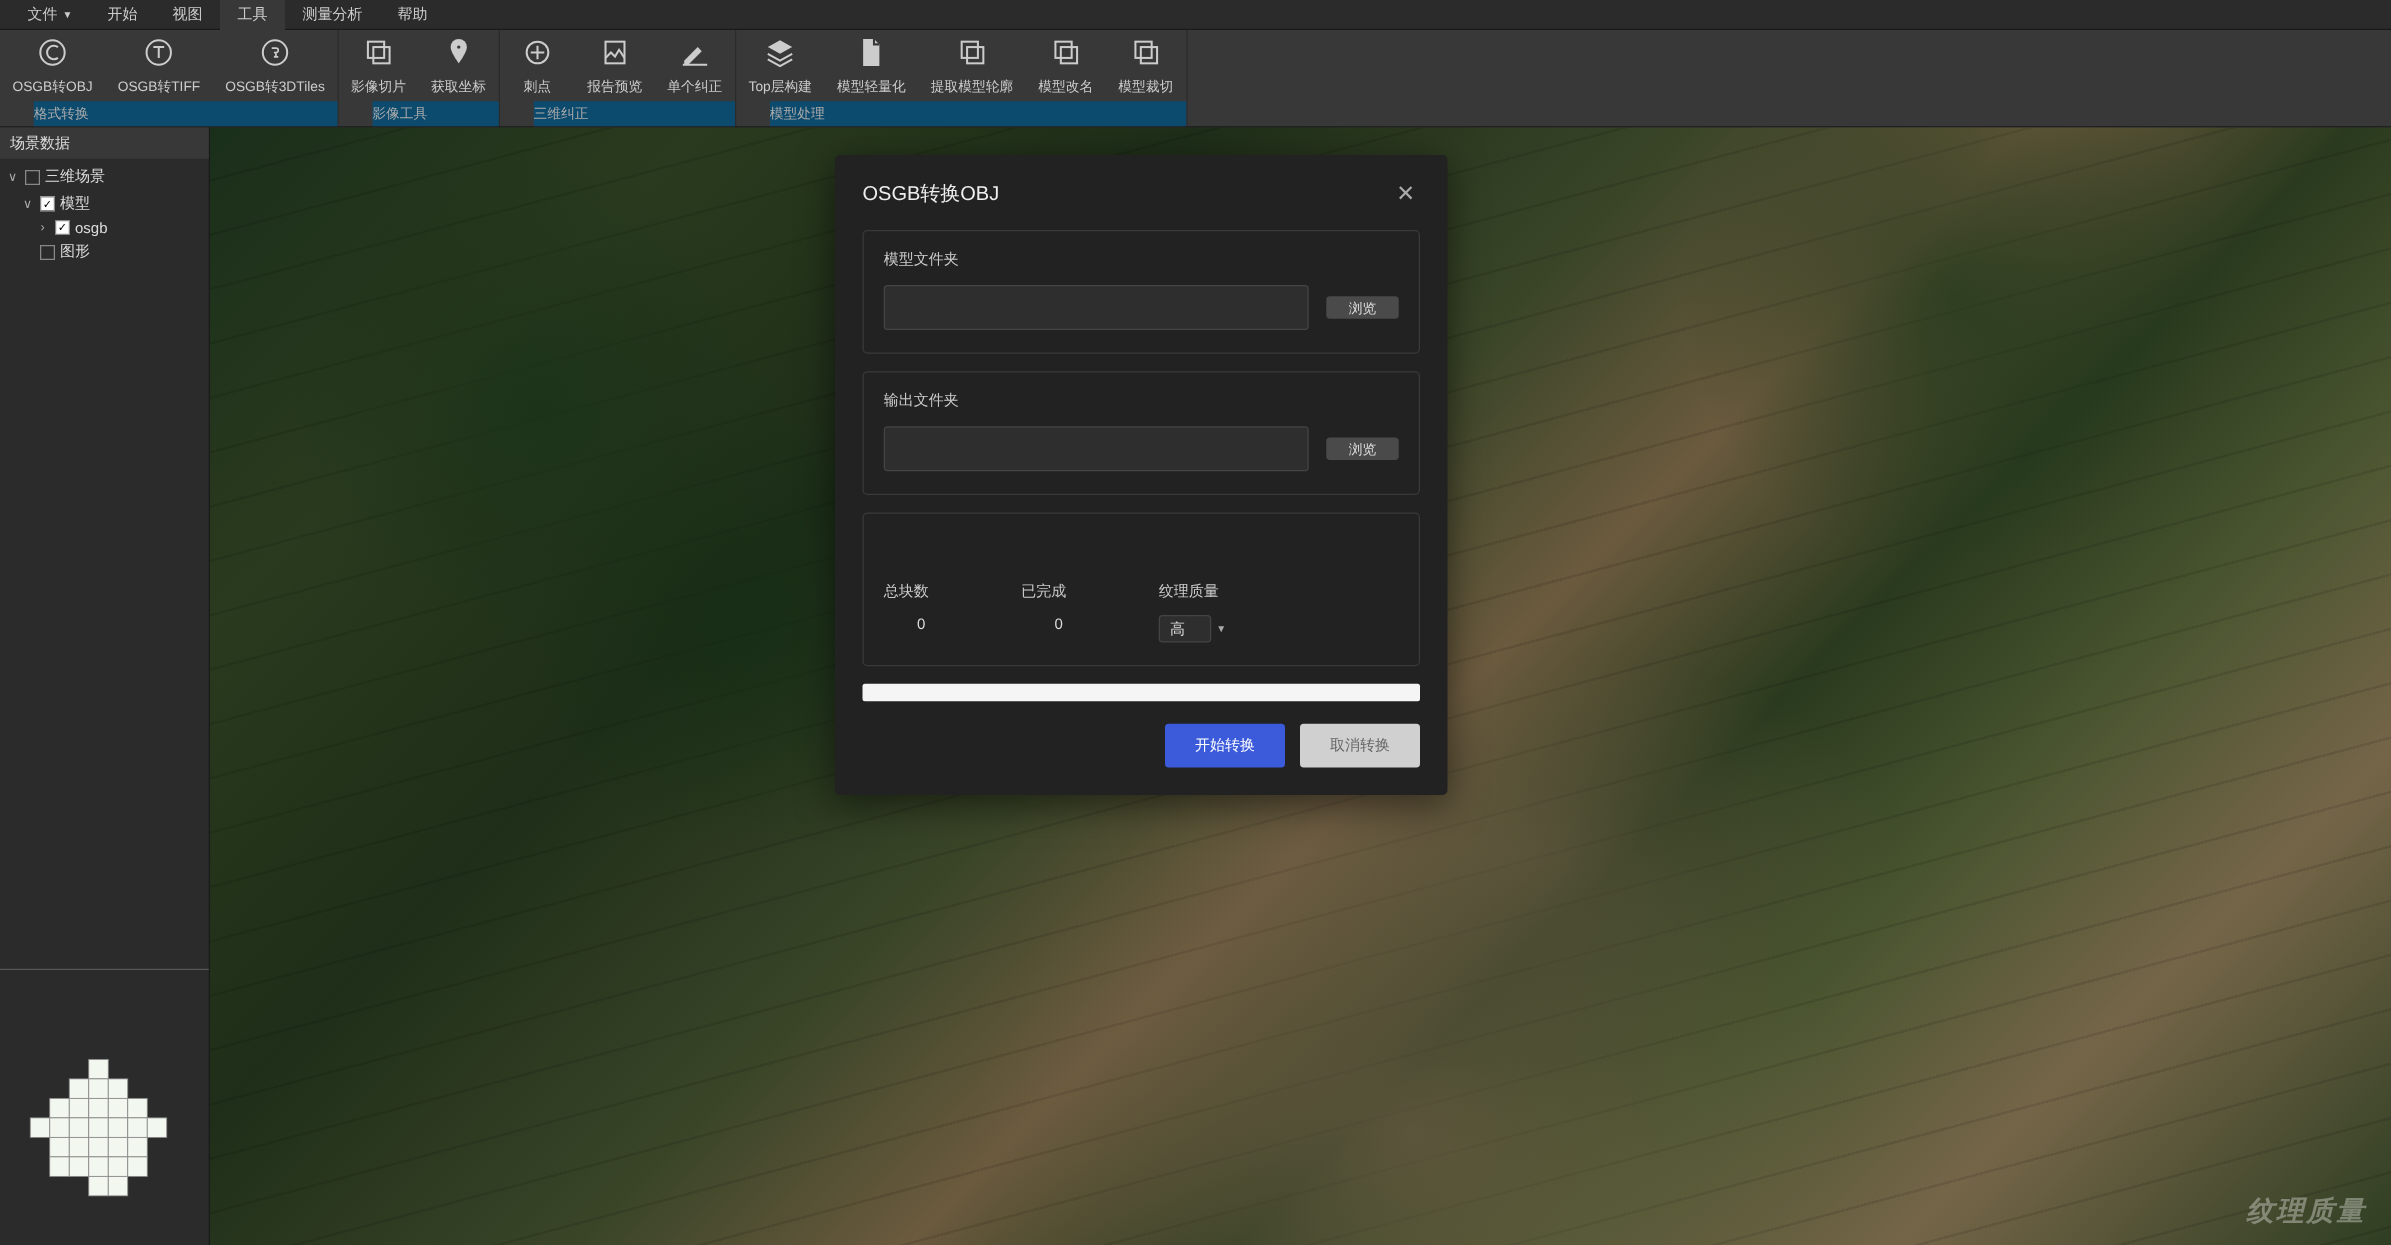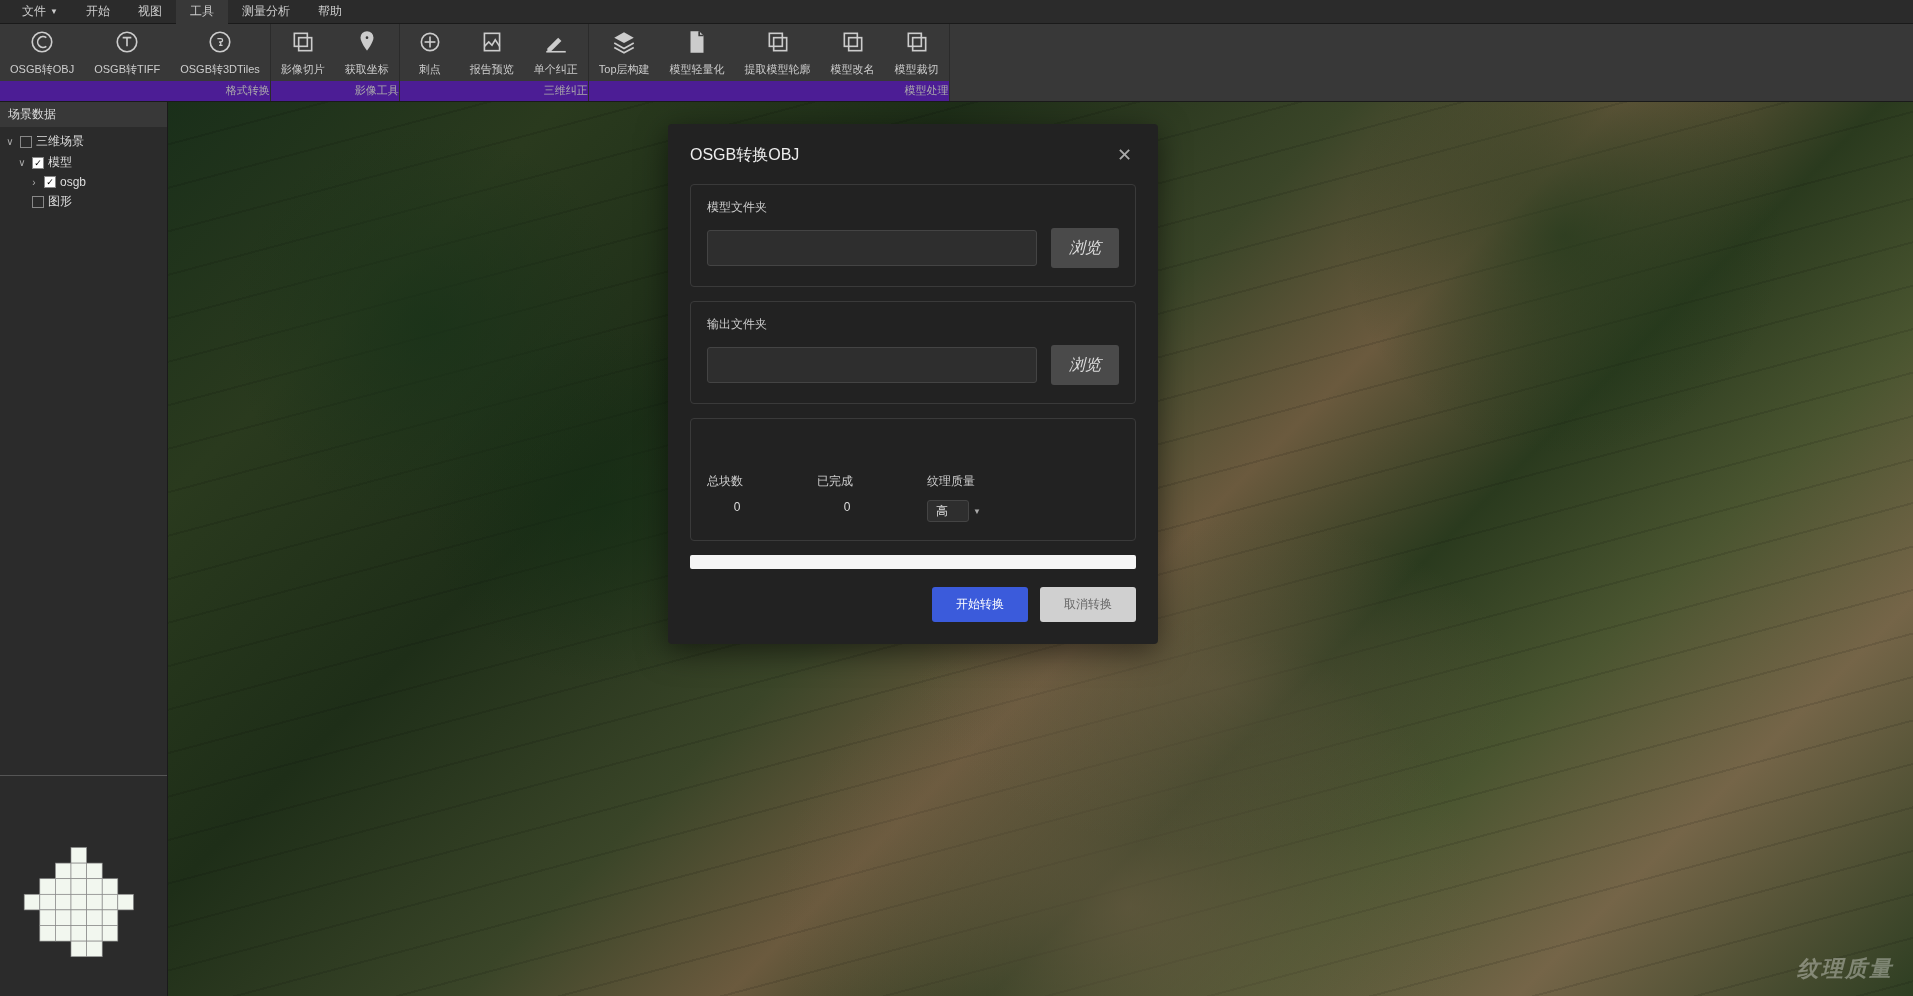--- a/index.html
+++ b/index.html
@@ -8,21 +8,21 @@
     
     .menubar { height: 24px; background: #2b2b2b; display: flex; align-items: center; padding: 0 8px; border-bottom: 1px solid #1a1a1a; }
     .menubar-item { padding: 4px 14px; cursor: pointer; color: #ccc; font-size: 12px; }
     .menubar-item.file { display: flex; align-items: center; gap: 4px; }
     .dropdown-arrow { font-size: 8px; }
     
     
     .ribbon { height: 78px; background: #383838; display: flex; border-bottom: 1px solid #1a1a1a; }
     .ribbon-group { display: flex; flex-direction: column; border-right: 1px solid #2b2b2b; }
     .ribbon-group-items { display: flex; flex: 1; }
-    .ribbon-group-label { text-align: right; font-size: 11px; color: #aaa; padding: 2px 0 3px; background: #4c1d95; }
+    .ribbon-group-label { text-align: left; font-size: 11px; color: #aaa; padding: 2px 0 3px; background: #0c4a6e; margin-left: 27px; }
     .ribbon-btn { display: flex; flex-direction: column; align-items: center; justify-content: center; padding: 4px 10px; min-width: 60px; cursor: pointer; gap: 6px; }
     .ribbon-icon { height: 28px; display: flex; align-items: center; justify-content: center; }
     .ribbon-icon svg { width: 26px; height: 26px; stroke: #ccc; fill: none; stroke-width: 1.5; }
     .ribbon-icon .filled { fill: #ccc; stroke: none; }
     .ribbon-btn-label { font-size: 11px; color: #ccc; white-space: nowrap; }
     
     
     .main { display: flex; height: calc(100% - 102px); }
     
     
@@ -53,21 +53,21 @@
     
     
     .modal { position: absolute; left: 500px; top: 22px; width: 490px; background: #222; border-radius: 4px; padding: 20px 22px 22px; box-shadow: 0 8px 30px rgba(0,0,0,0.5); color: #ddd; }
     .modal-header { display: flex; justify-content: space-between; align-items: center; margin-bottom: 18px; }
     .modal-title { font-size: 16px; font-weight: 500; color: #eee; }
     .modal-close { font-size: 18px; color: #aaa; cursor: pointer; padding: 0 4px; }
     .modal-section { border: 1px solid #3a3a3a; border-radius: 4px; padding: 14px 16px 18px; margin-bottom: 14px; }
     .modal-label { font-size: 12px; color: #ccc; margin-bottom: 12px; display: block; }
     .modal-row { display: flex; gap: 14px; align-items: center; }
     .modal-input { flex: 1; height: 36px; background: #2e2e2e; border: 1px solid #444; border-radius: 3px; padding: 0 10px; color: #ddd; font-size: 12px; }
-    .modal-browse { height: 40px; padding: 0 18px; background: #4a4a4a; border: none; border-radius: 3px; color: #ddd; font-size: 16px; cursor: pointer; font-style: italic; }
+    .modal-browse { height: 18px; padding: 0 18px; background: #4a4a4a; border: none; border-radius: 3px; color: #ddd; font-size: 11px; cursor: pointer; }
     .modal-stats { display: flex; gap: 50px; }
     .modal-stat { display: flex; flex-direction: column; gap: 10px; min-width: 60px; margin-top: 40px; }
     .modal-stat-label { font-size: 12px; color: #ccc; }
     .modal-stat-value { font-size: 12px; color: #ddd; text-align: center; }
     .modal-select { background: #2e2e2e; border: 1px solid #444; color: #ddd; padding: 3px 20px 3px 8px; border-radius: 3px; font-size: 12px; appearance: none; position: relative; }
     .select-wrap { position: relative; display: inline-block; }
     .select-wrap::after { content: "▼"; position: absolute; right: 6px; top: 50%; transform: translateY(-50%); font-size: 8px; color: #aaa; pointer-events: none; }
     .progress { height: 14px; background: #f5f5f5; border-radius: 2px; margin: 8px 0 18px; }
     .modal-footer { display: flex; justify-content: flex-end; gap: 12px; }
     .btn-primary { background: #3b5bdb; color: #fff; border: none; padding: 9px 24px; border-radius: 3px; font-size: 12px; cursor: pointer; }

